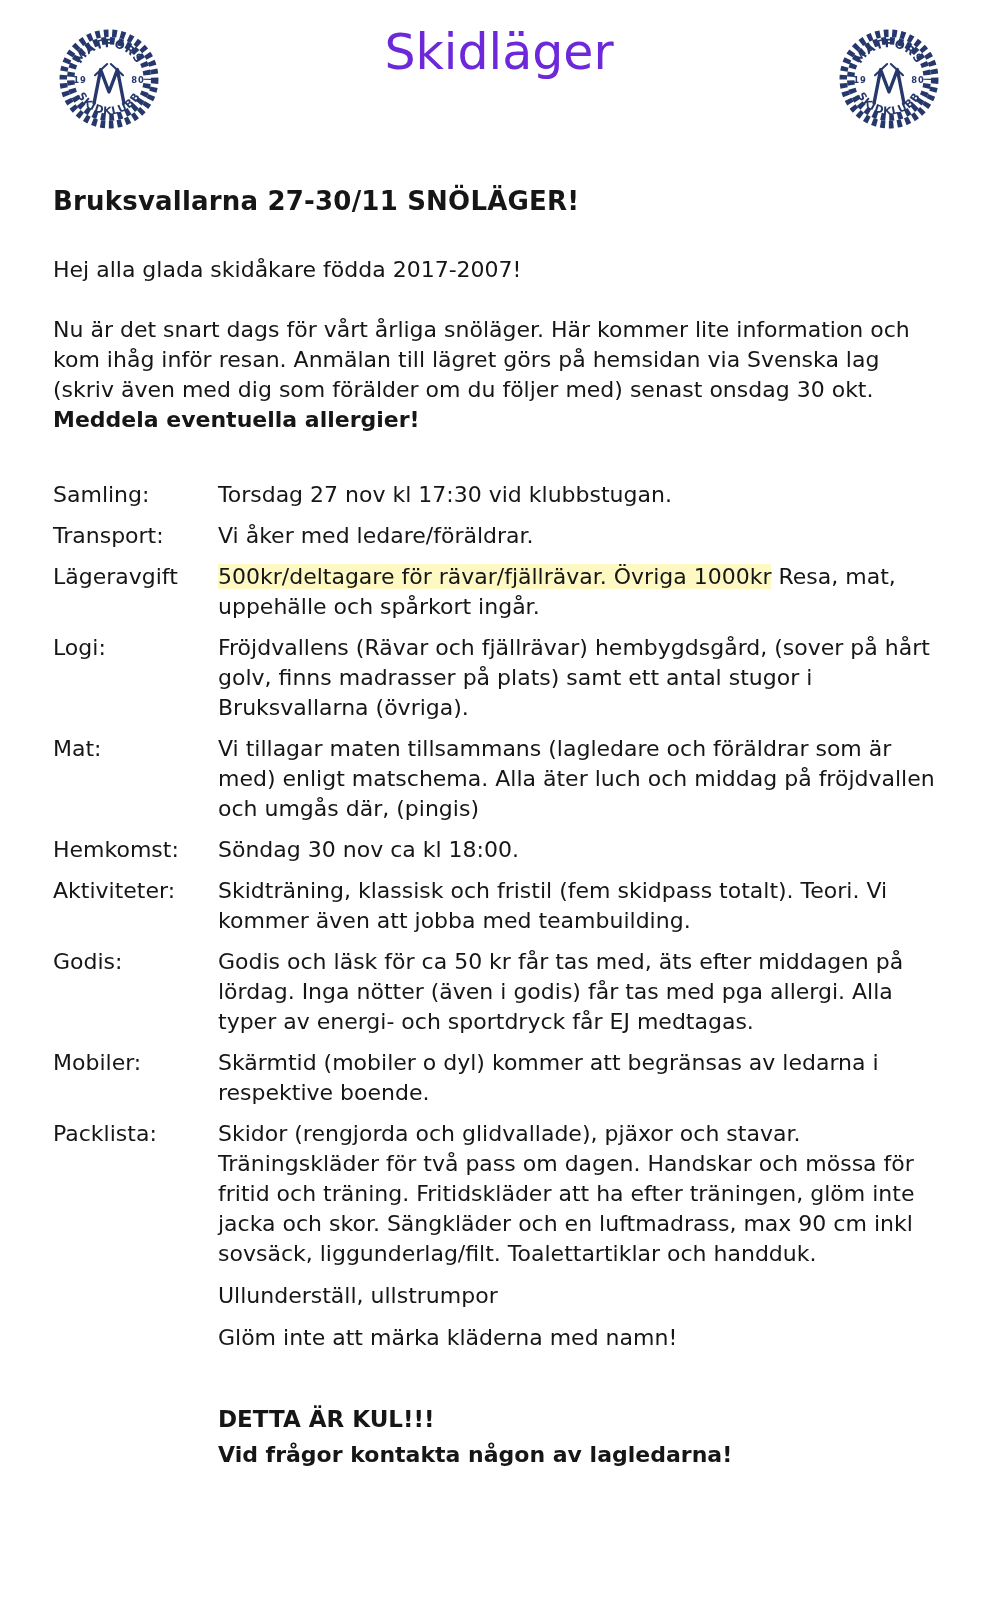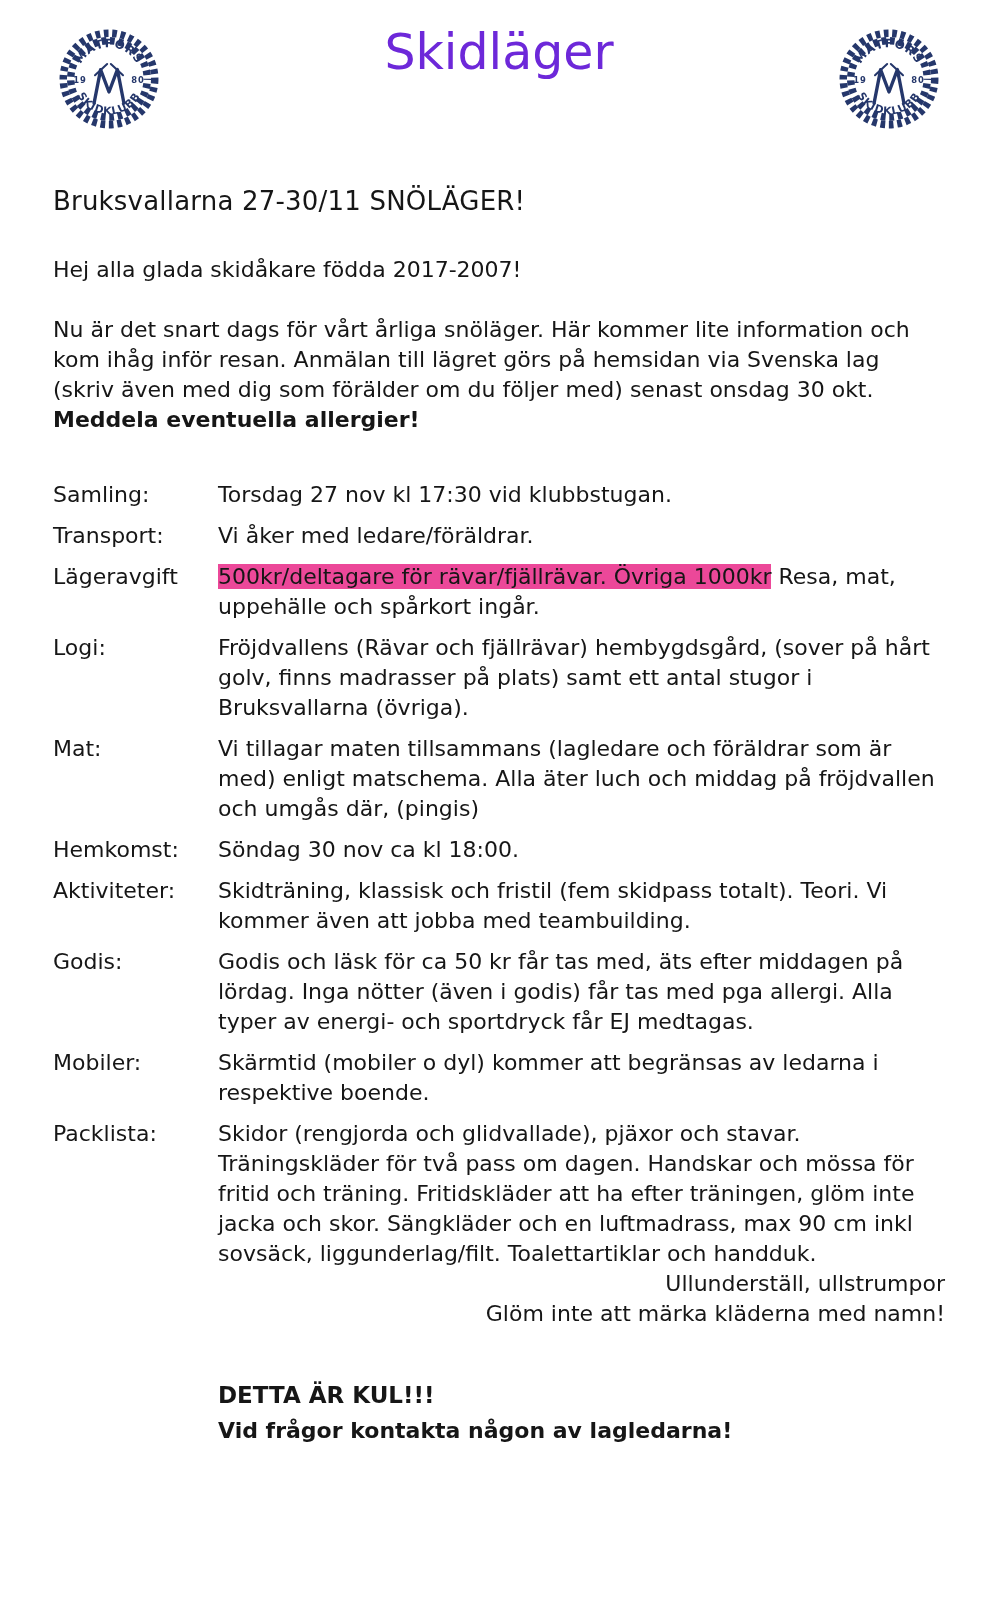--- a/index.html
+++ b/index.html
@@ -15,31 +15,31 @@
   }
   .masthead { display:flex; justify-content:space-between; align-items:flex-start; height:118px; }
   .logo { width:112px; height:112px; flex:0 0 auto; }
   .emblem { width:112px; height:112px; display:block; }
   .em-text { fill:#25376b; font-weight:bold; font-family:"DejaVu Sans", sans-serif; letter-spacing:1px; }
   .doc-title {
     flex:1; text-align:center;
     font-size:49px; font-weight:400; letter-spacing:0;
     margin:2px 0 0; color:#6d28d9;
   }
-  .heading { font-size:26px; font-weight:400; margin:46px 0 0; letter-spacing:0.2px; }
+  .heading { font-size:26px; font-weight:700; margin:46px 0 0; letter-spacing:0.2px; }
   .greeting { font-size:22px; margin:41px 0 0; }
   .intro { font-size:22px; line-height:30px; margin:33px 0 0; max-width:905px; }
   .intro b { font-weight:700; }
   .rows { margin-top:45px; font-size:22px; line-height:30px; }
   .row { display:flex; margin-bottom:11px; }
   .row-label { width:165px; flex:0 0 165px; }
   .row-value { flex:1; max-width:730px; }
   .hl { background:#ffff00; }
   .pre { white-space:pre-line; }
-  .extra-line { margin-top:0;text-align:right; }
+  .extra-line { margin-top:12px; }
   .shout { font-size:23px; font-weight:700; margin:53px 0 0 165px; }
   .footer-line1 { font-size:22px; font-weight:700; margin:47px 0 0 165px; }
   .footer-line2 { font-size:22px; font-weight:700; margin:10px 0 0 165px; }
 </style>
 </head>
 <body>
 
 <div class="page">
 
   <header class="masthead">
@@ -101,21 +101,21 @@
       <div class="row-value">Torsdag 27 nov kl 17:30 vid klubbstugan.</div>
     </div>
 
     <div class="row">
       <div class="row-label">Transport:</div>
       <div class="row-value">Vi åker med ledare/föräldrar.</div>
     </div>
 
     <div class="row">
       <div class="row-label">Lägeravgift</div>
-      <div class="row-value"><span class="hl" style="background: #ec4899;">500kr/deltagare för rävar/fjällrävar. Övriga 1000kr</span><span> Resa, mat, uppehälle och spårkort ingår.</span></div>
+      <div class="row-value"><span class="hl" style="background: #fef9c3;">500kr/deltagare för rävar/fjällrävar. Övriga 1000kr</span><span> Resa, mat, uppehälle och spårkort ingår.</span></div>
     </div>
 
     <div class="row">
       <div class="row-label">Logi:</div>
       <div class="row-value">Fröjdvallens (Rävar och fjällrävar) hembygdsgård, (sover på hårt golv, finns madrasser på plats) samt ett antal stugor i Bruksvallarna (övriga).</div>
     </div>
 
     <div class="row">
       <div class="row-label">Mat:</div>
       <div class="row-value">Vi tillagar maten tillsammans (lagledare och föräldrar som är med) enligt matschema. Alla äter luch och middag på fröjdvallen och umgås där, (pingis)</div>

